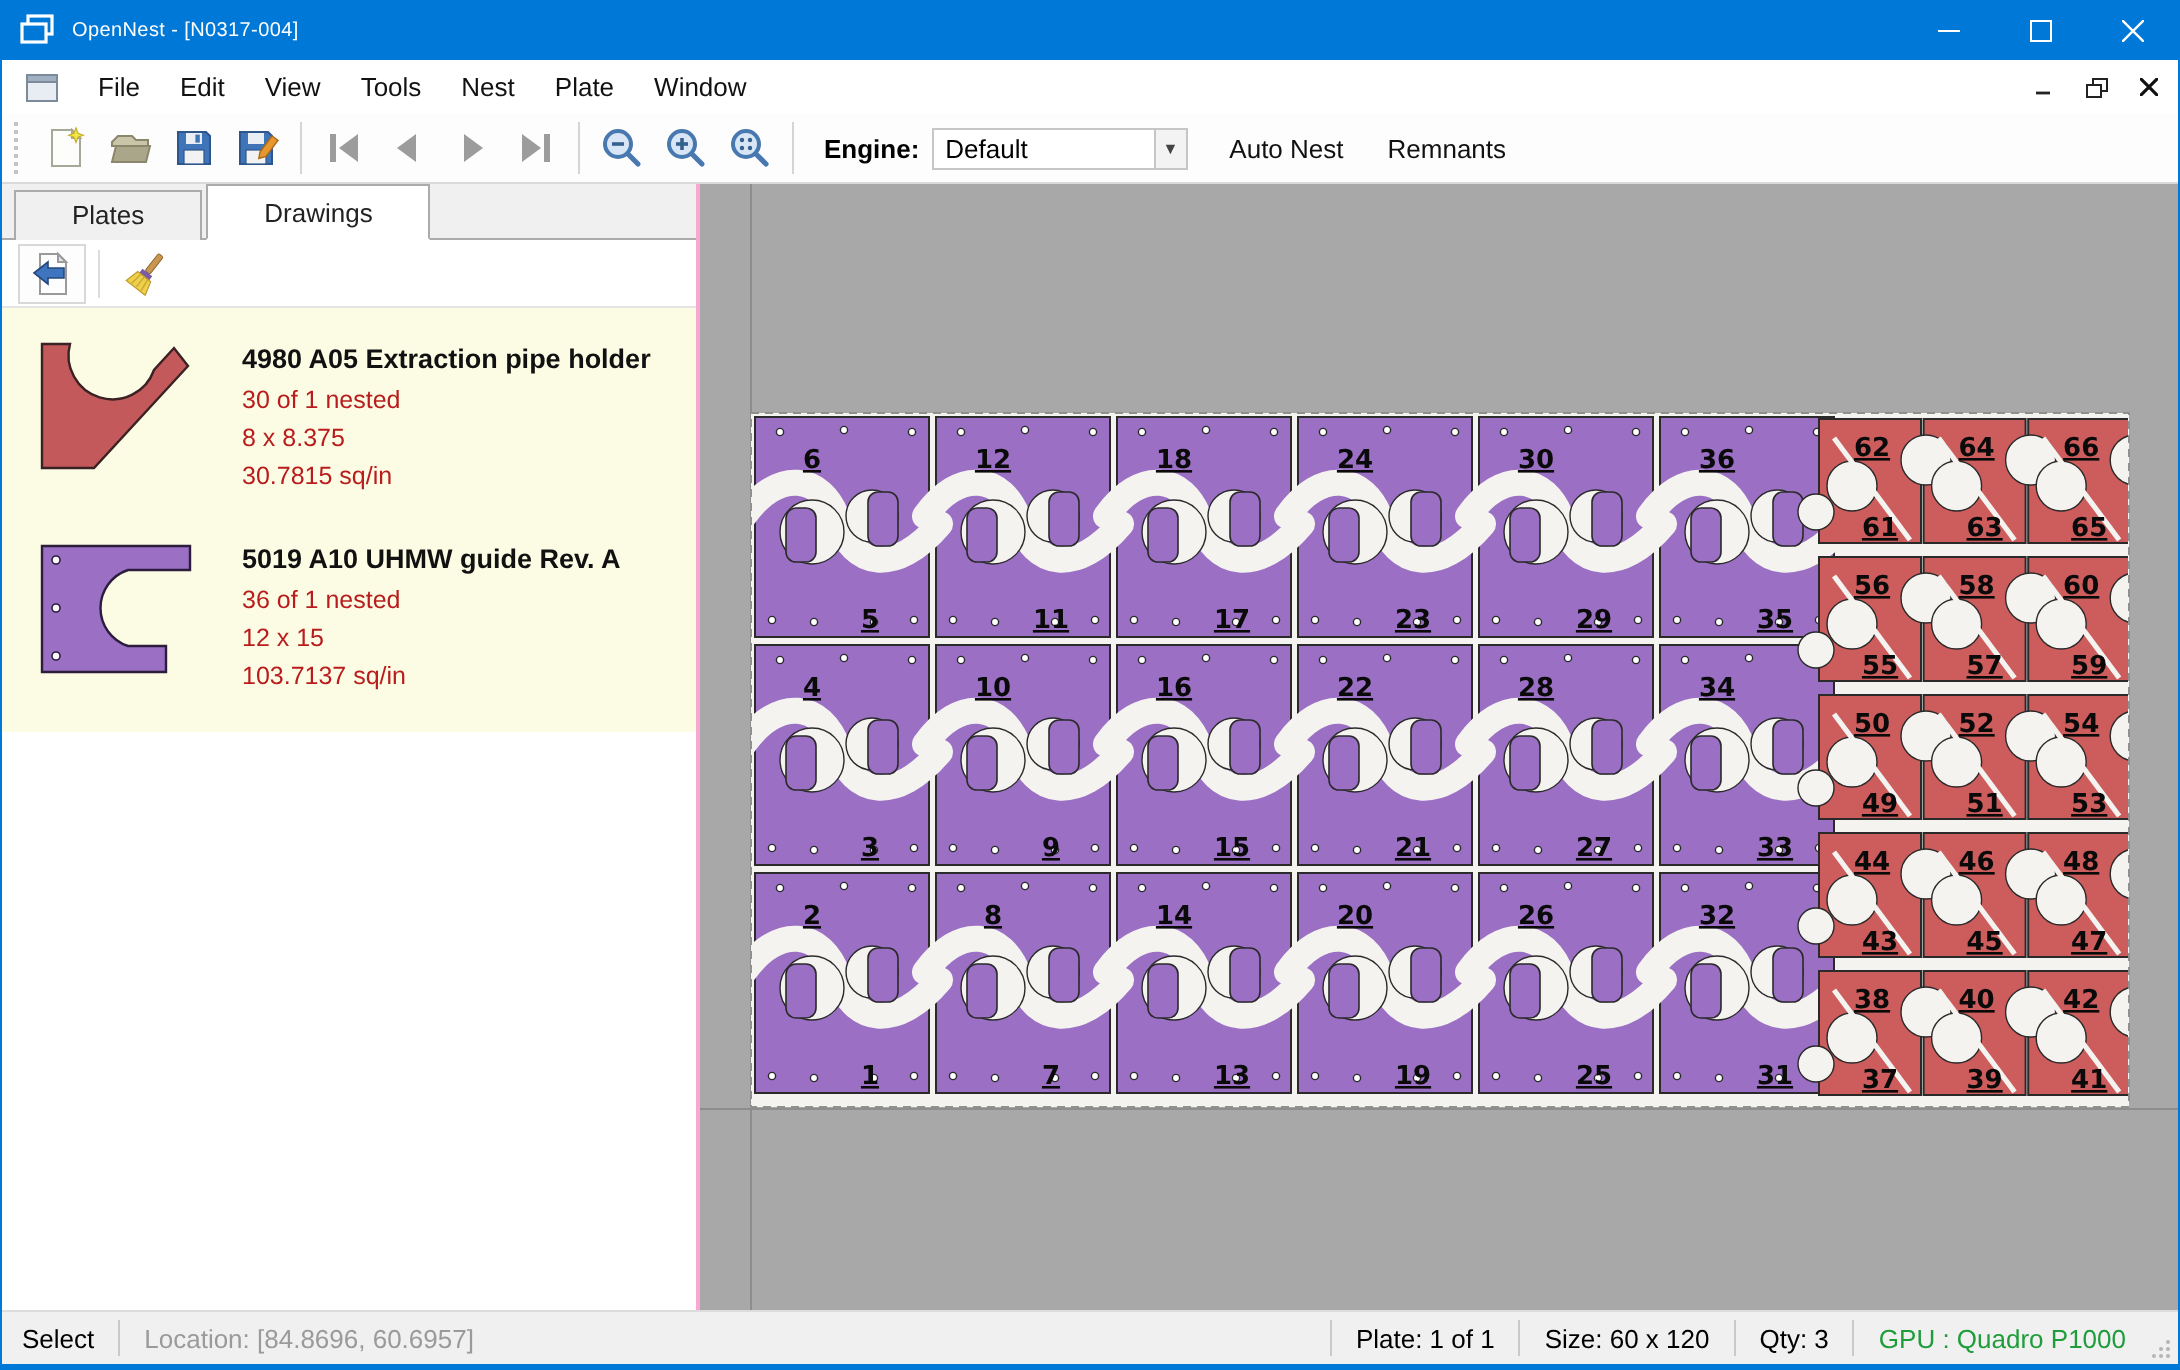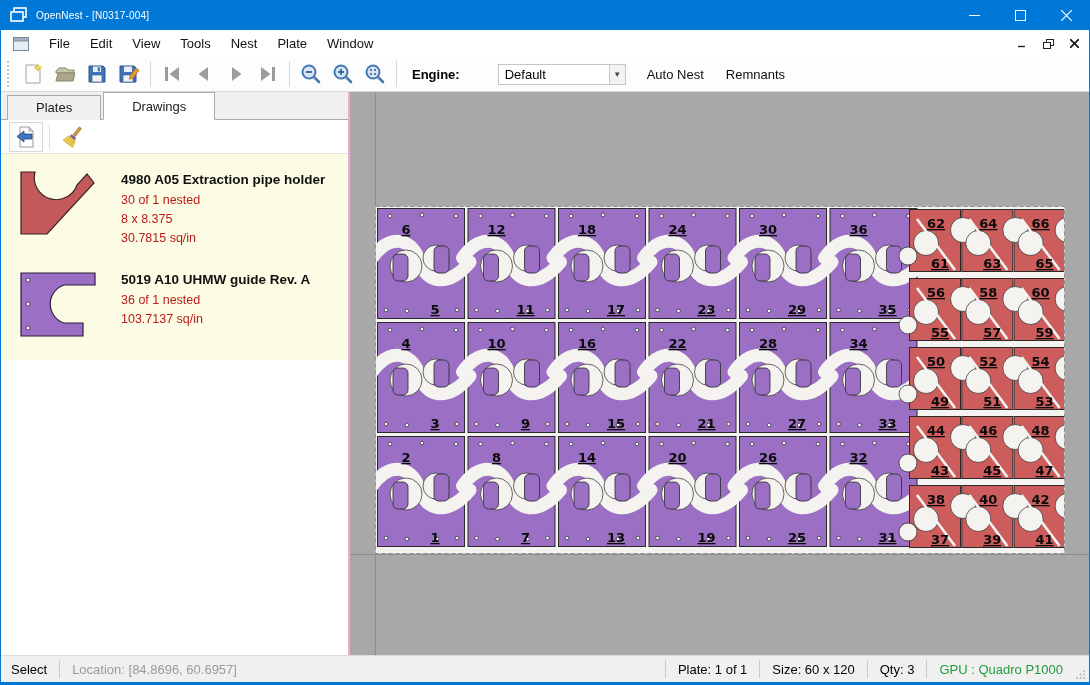--- a/index.html
+++ b/index.html
@@ -23,21 +23,21 @@
   .mdi-btn { width:22px; height:20px; display:flex; align-items:center; justify-content:center;
              color:#222; font-size:12px; font-weight:bold; margin-right:4px; }
   
   .toolbar { height:35px; background:#fdfdfd; border-bottom:1px solid #d9d9d9; display:flex;
              align-items:center; flex:0 0 auto; padding-left:2px; }
   .grip { width:6px; height:26px; border-left:2px dotted #c3c3c3; margin:0 4px 0 4px; }
   .tool { width:32px; height:30px; display:flex; align-items:center; justify-content:center; }
   .tsep { width:1px; height:26px; background:#d5d5d5; margin:0 5px; }
   .engine-label { font-size:13px; font-weight:bold; margin:0 6px 0 10px; }
   .engine-combo { width:112px; height:21px; background:#fff; border:1px solid #c6c6c6;
-                  font-size:13px; display:flex; align-items:center; padding-left:6px;margin-left:32px; }
+                  font-size:13px; display:flex; align-items:center; padding-left:6px; }
   .combo-arrow { width:16px; height:21px; background:#f3f3f3; border:1px solid #c6c6c6; border-left:none;
                  display:flex; align-items:center; justify-content:center; font-size:8px; color:#444; }
   .flatbtn { font-size:13px; color:#111; padding:5px 9px; margin-left:4px; }
   
   .body { flex:1; display:flex; min-height:0; }
   .sidebar { width:349px; flex:0 0 auto; background:#fff; border-right:2px solid #f9a8d4;
              display:flex; flex-direction:column; }
   .tabstrip { height:28px; background:#f0f0f0; display:flex; align-items:flex-end; padding-left:6px;
               border-bottom:1px solid #ababab; }
   .tab { font-size:13px; padding:4px 28px 5px 28px; border:1px solid #ababab; border-bottom:none;
@@ -267,20 +267,21 @@
           <div class="ditem" style="margin-top:6px;">
             <svg class="dthumb" viewBox="0 0 80 72">
               <path d="M2,3 H76 V15 H45 A20,20 0 0 0 45,53 H64 V66 H2 Z" fill="#9a6fc4" stroke="#2c1d3d" stroke-width="1.2"></path>
               <circle cx="9" cy="10" r="2" fill="#fff" stroke="#2c1d3d" stroke-width="0.8"></circle>
               <circle cx="9" cy="34" r="2" fill="#fff" stroke="#2c1d3d" stroke-width="0.8"></circle>
               <circle cx="9" cy="58" r="2" fill="#fff" stroke="#2c1d3d" stroke-width="0.8"></circle>
             </svg>
             <div class="dtext">
               <div class="dtitle">5019 A10 UHMW guide Rev. A</div>
               <div class="dline">36 of 1 nested</div>
+              <div class="dline">12 x 15</div>
               <div class="dline">103.7137 sq/in</div>
             </div>
           </div>
         </div>
       </div>
     </div>
 
     <div class="canvas">
       <div class="guide-v"></div>
       <div class="guide-h"></div>

